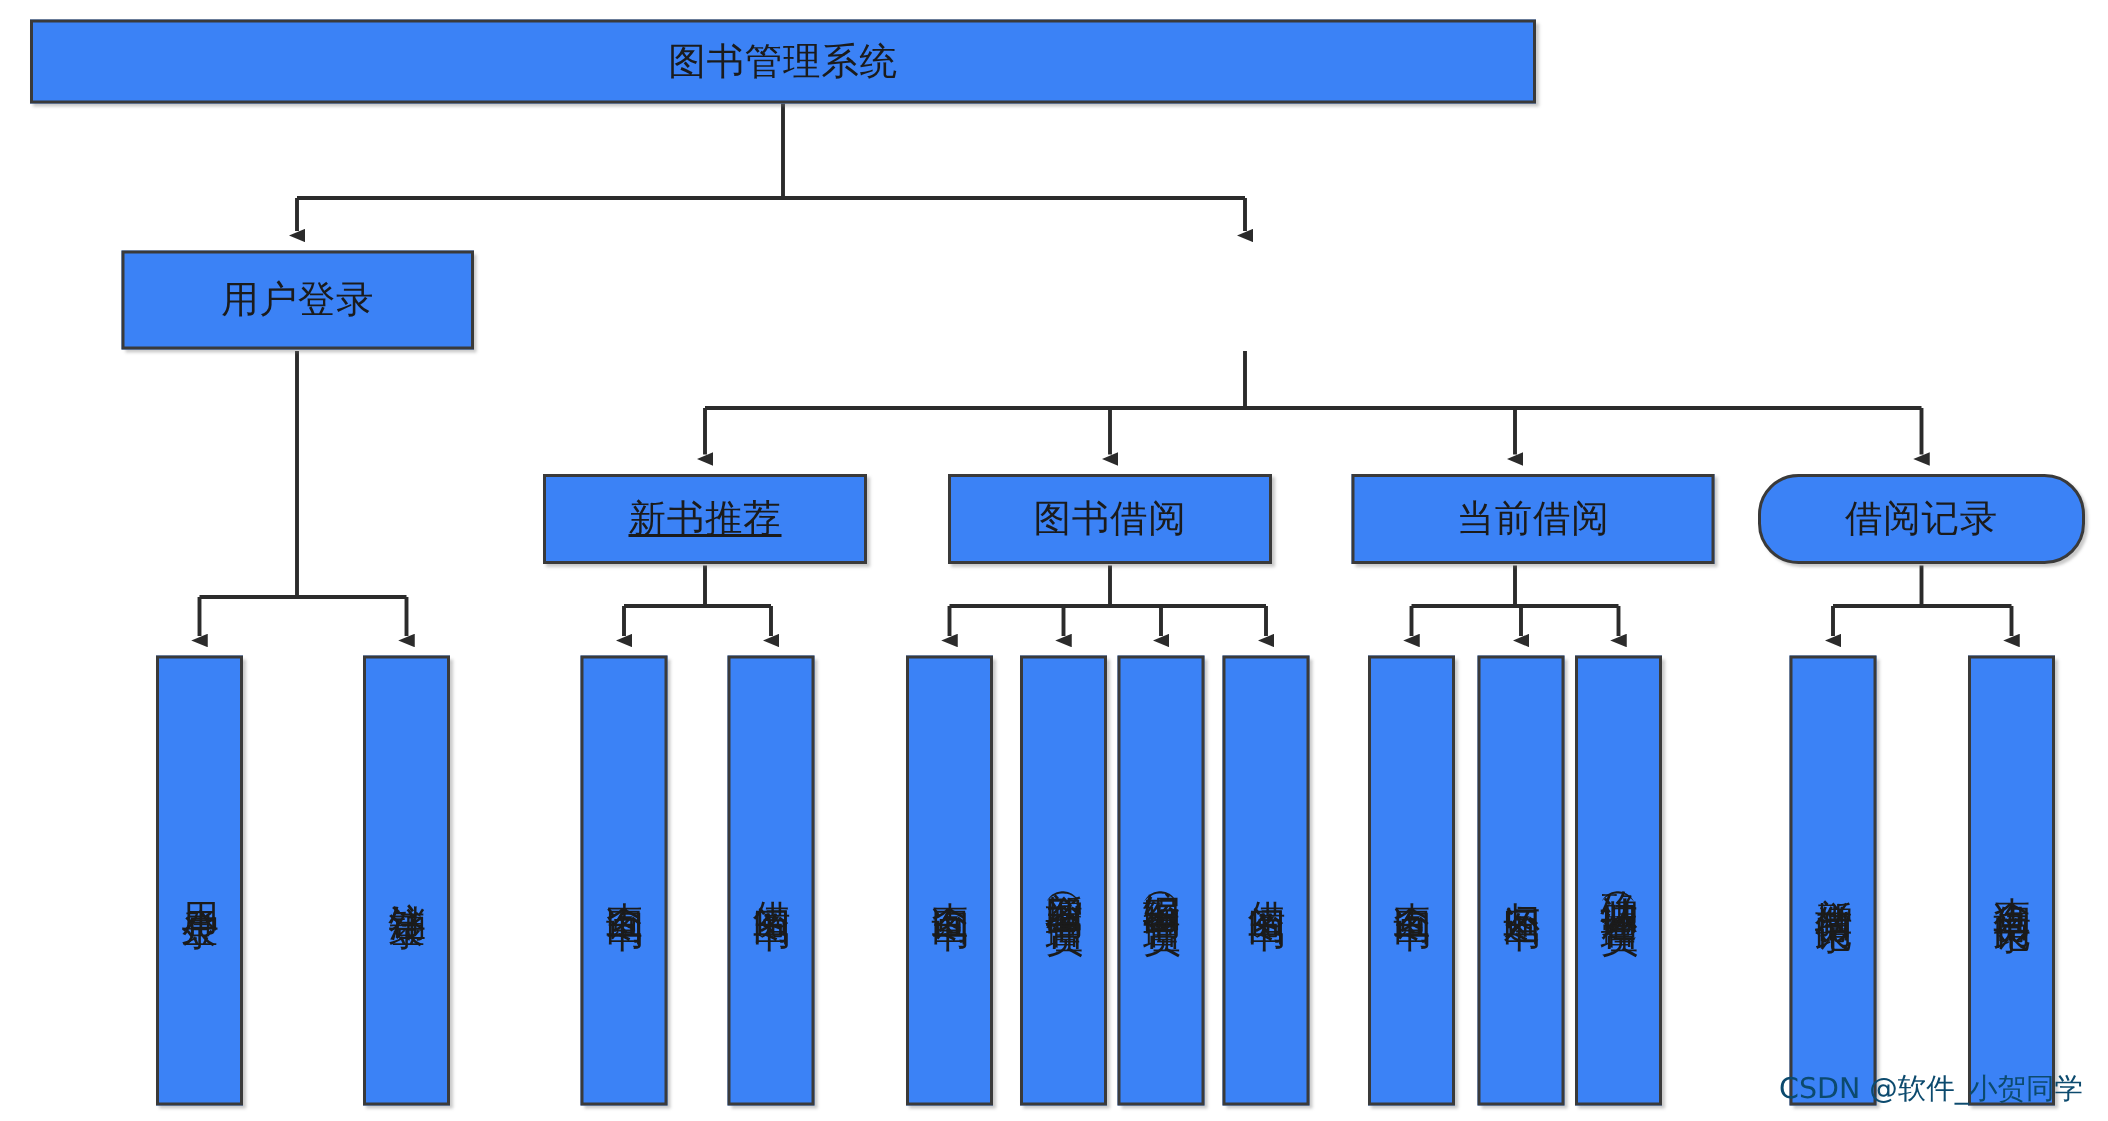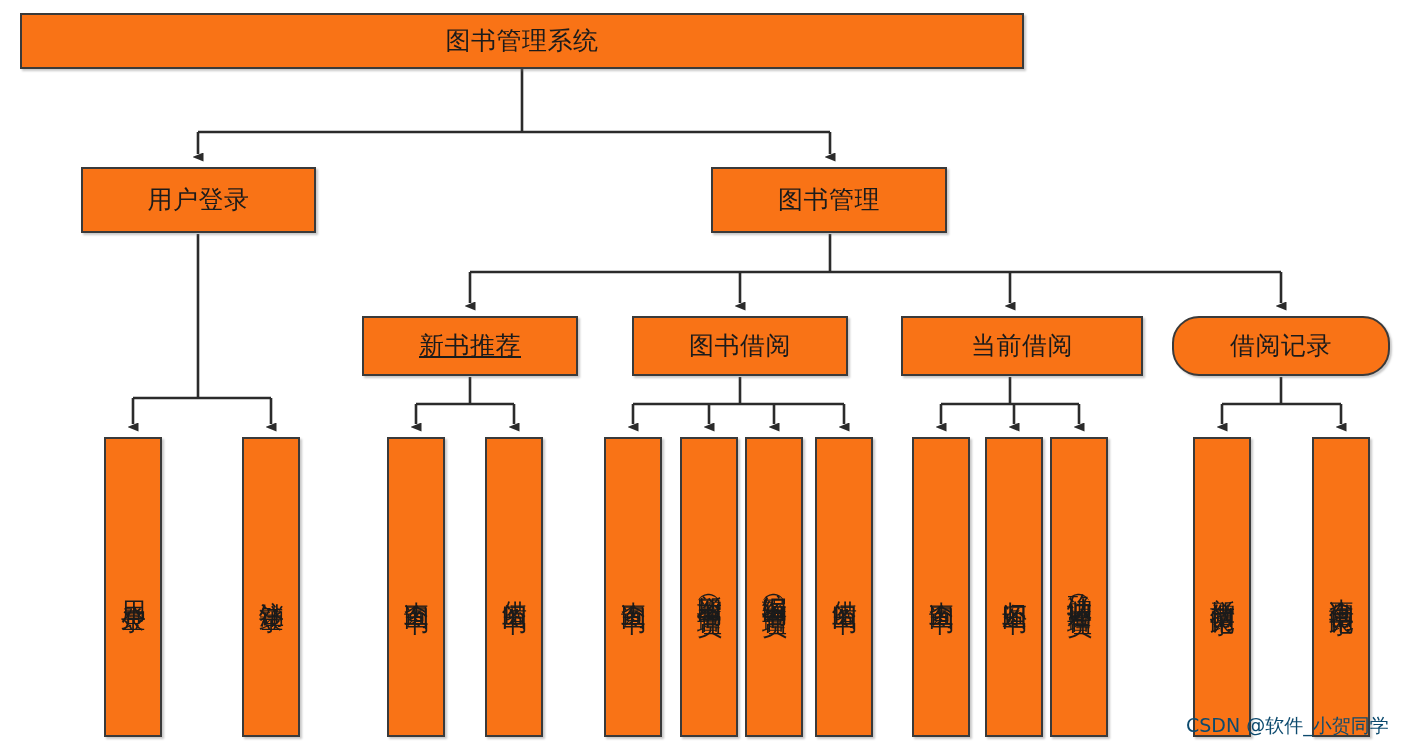--- a/index.html
+++ b/index.html
@@ -22,21 +22,21 @@
     position: absolute;
     left: 0;
     top: 0;
     width: 1405px;
     height: 747px;
     pointer-events: none;
   }
   .node {
     position: absolute;
     box-sizing: border-box;
-    background: #f97316;
+    background: #3b82f6;
     border: 2.4px solid #3a3a3a;
     box-shadow: 2px 2px 2px rgba(120,120,120,0.40);
     display: flex;
     align-items: center;
     justify-content: center;
     color: #1b1b1b;
   }
   .node-label {
     display: block;
     text-align: center;
@@ -130,23 +130,20 @@
     </g>
   </svg>
 
   <div class="node h root" style="left:20px; top:13px; width:1004px; height:56px;">
     <span class="node-label">图书管理系统</span>
   </div>
 
   <div class="node h" style="left:81px; top:167px; width:235px; height:66px;">
     <span class="node-label">用户登录</span>
   </div>
-  <div class="node h" style="left:711px; top:167px; width:236px; height:66px;">
-    <span class="node-label">图书管理</span>
-  </div>
 
   <div class="node h" style="left:362px; top:316px; width:216px; height:60px;text-decoration:underline;">
     <span class="node-label">新书推荐</span>
   </div>
   <div class="node h" style="left:632px; top:316px; width:216px; height:60px;">
     <span class="node-label">图书借阅</span>
   </div>
   <div class="node h" style="left:901px; top:316px; width:242px; height:60px;">
     <span class="node-label">当前借阅</span>
   </div>

